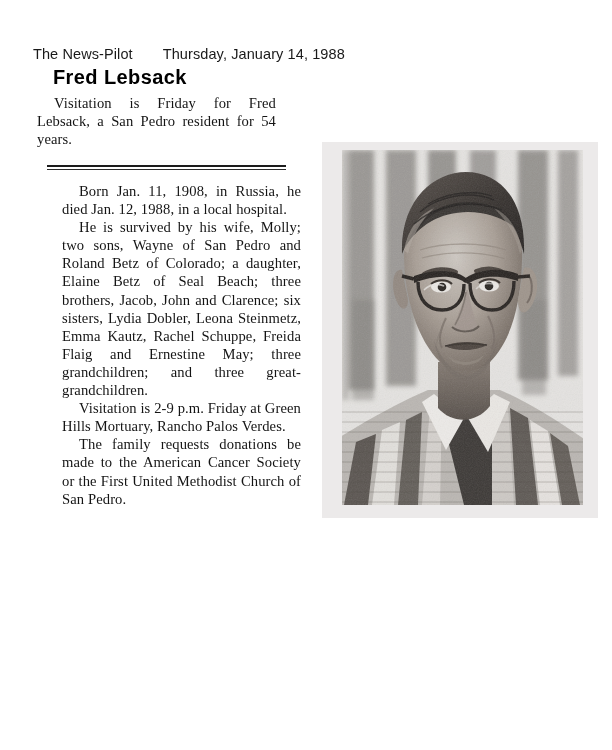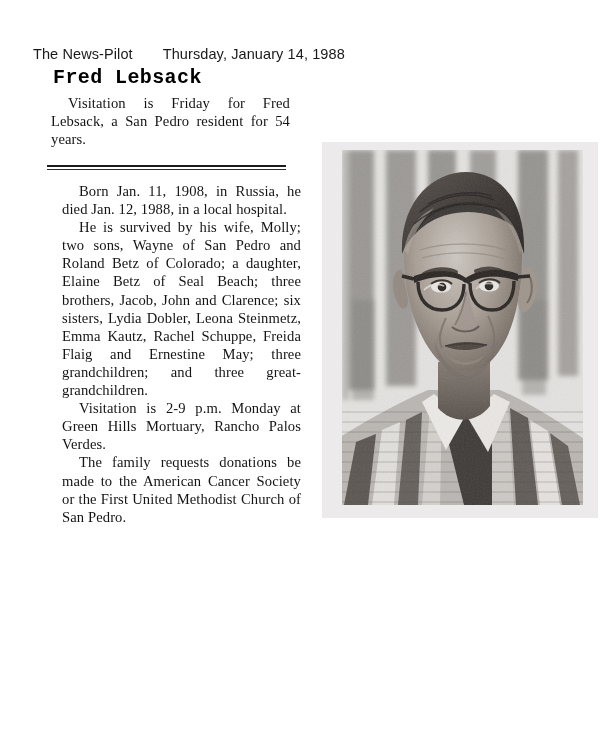--- a/index.html
+++ b/index.html
@@ -34,32 +34,32 @@
     display: inline-block;
     margin-left: 30px;
     letter-spacing: 0.1px;
   }
 
   
   #headline {
     position: absolute;
     left: 53px;
     top: 66px;
-    font-family: Liberation Mono, monospace;
+    font-family: Liberation Sans, sans-serif;
     font-weight: bold;
     font-size: 20px;
     letter-spacing: 0.4px;
     color: #000000;
     white-space: nowrap;
   }
 
   
   #lead-block {
     position: absolute;
-    left: 51px;
+    left: 37px;
     top: 94px;
     width: 239px;
   }
 
   
   #divider {
     position: absolute;
     left: 47px;
     top: 165px;
     width: 239px;
@@ -134,21 +134,21 @@
 </div>
 
 <div id="divider">
   <div class="rule-thick"></div>
   <div class="rule-thin"></div>
 </div>
 
 <div id="body-column">
   <p class="news-para">Born Jan. 11, 1908, in Russia, he died Jan. 12, 1988, in a local hospital.</p>
   <p class="news-para">He is survived by his wife, Molly; two sons, Wayne of San Pedro and Roland Betz of Colorado; a daughter, Elaine Betz of Seal Beach; three brothers, Jacob, John and Clarence; six sisters, Lydia Dobler, Leona Steinmetz, Emma Kautz, Rachel Schuppe, Freida Flaig and Ernestine May; three grandchildren; and three great-grandchildren.</p>
-  <p class="news-para">Visitation is 2-9 p.m. Monday at Green Hills Mortuary, Rancho Palos Verdes.</p>
+  <p class="news-para">Visitation is 2-9 p.m. Friday at Green Hills Mortuary, Rancho Palos Verdes.</p>
   <p class="news-para">The family requests donations be made to the American Cancer Society or the First United Methodist Church of San Pedro.</p>
 </div>
 
 <div id="photo-frame">
   <div id="photo">
     <svg width="241" height="355" viewBox="0 0 241 355" xmlns="http://www.w3.org/2000/svg" role="img">
       <defs>
         <filter id="grain">
           <feTurbulence type="fractalNoise" baseFrequency="0.85" numOctaves="3" result="n"></feTurbulence>
           <feColorMatrix in="n" type="saturate" values="0"></feColorMatrix>

